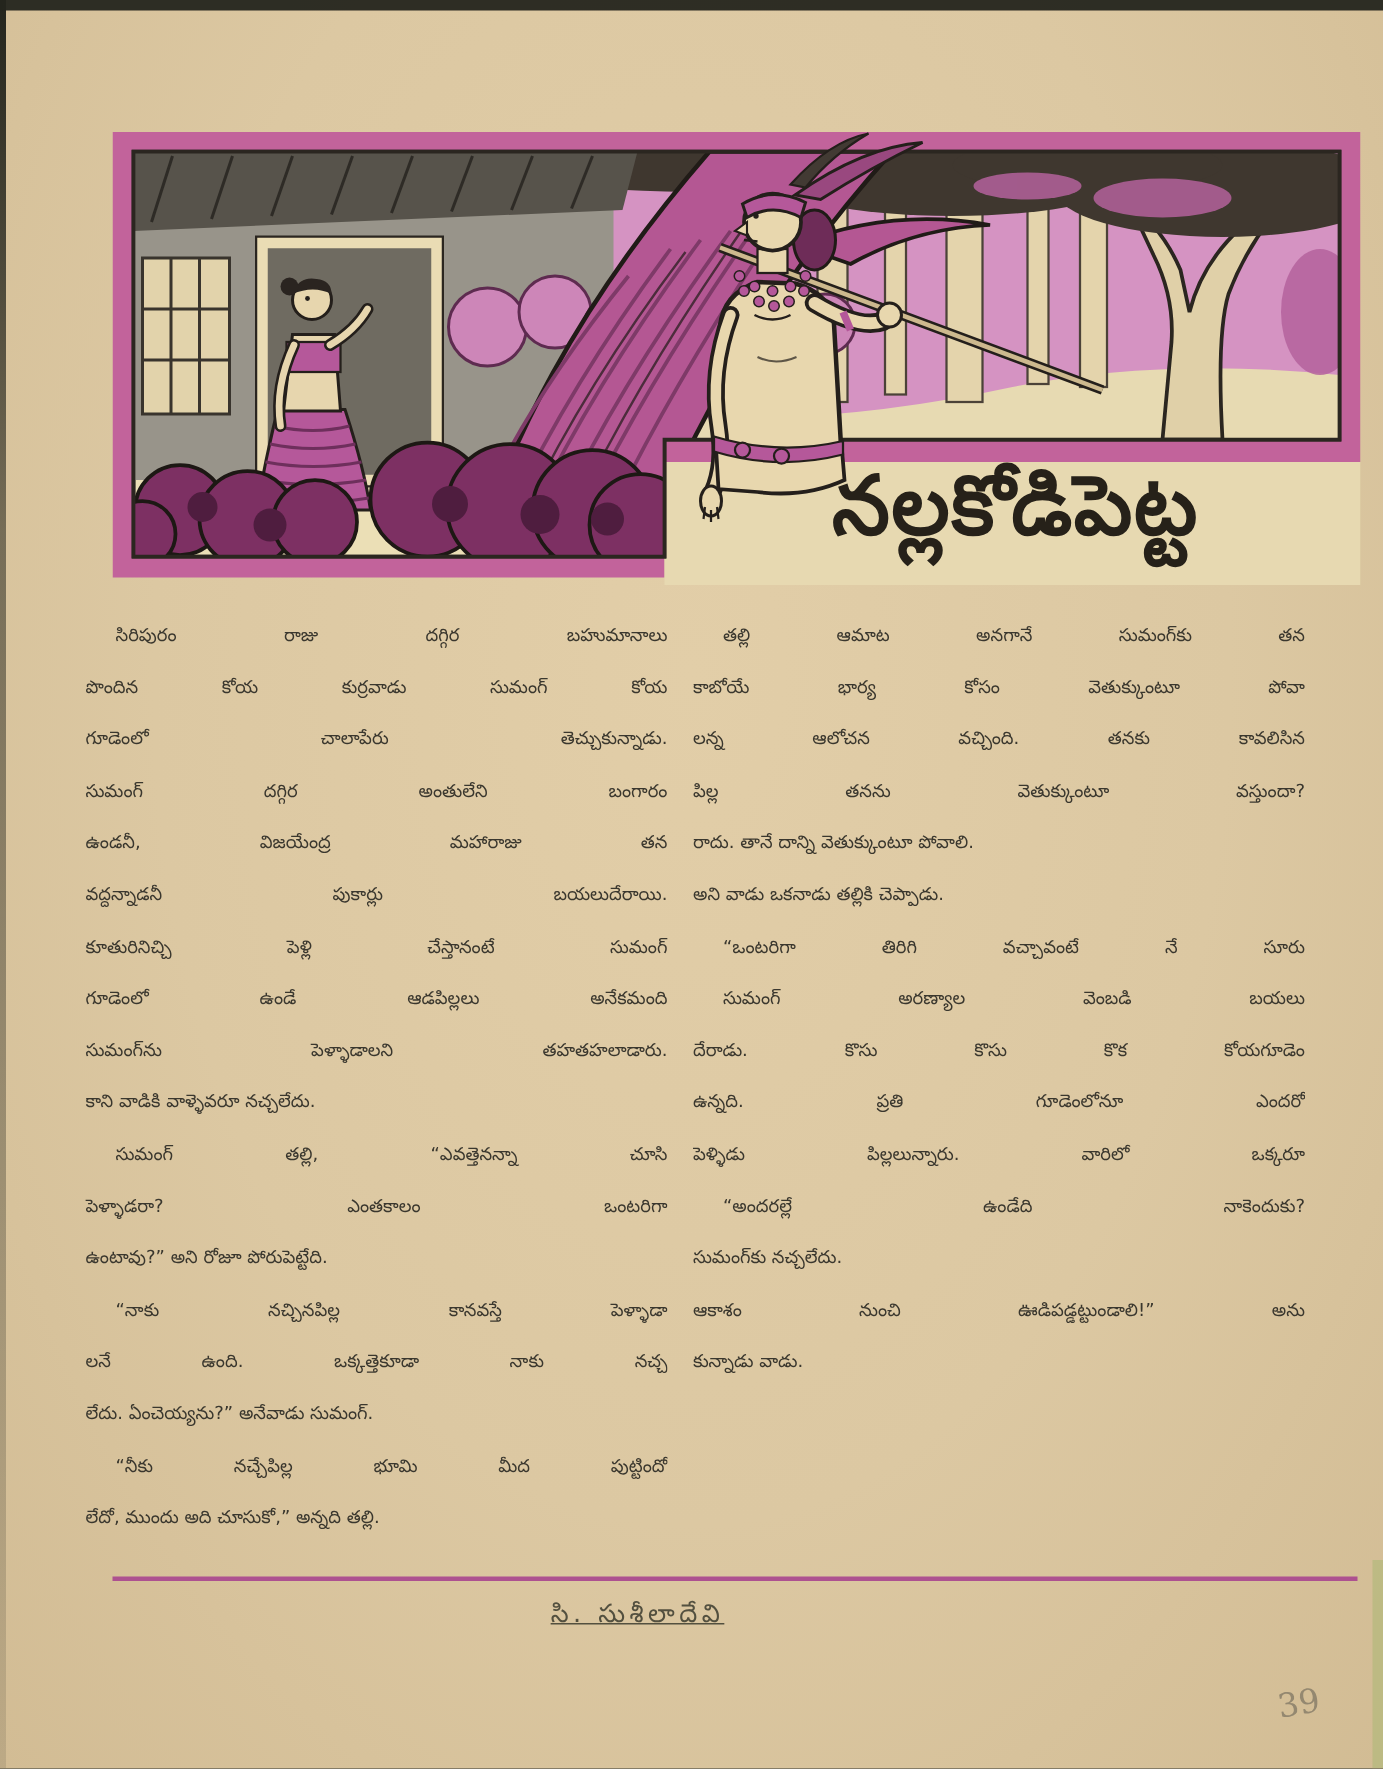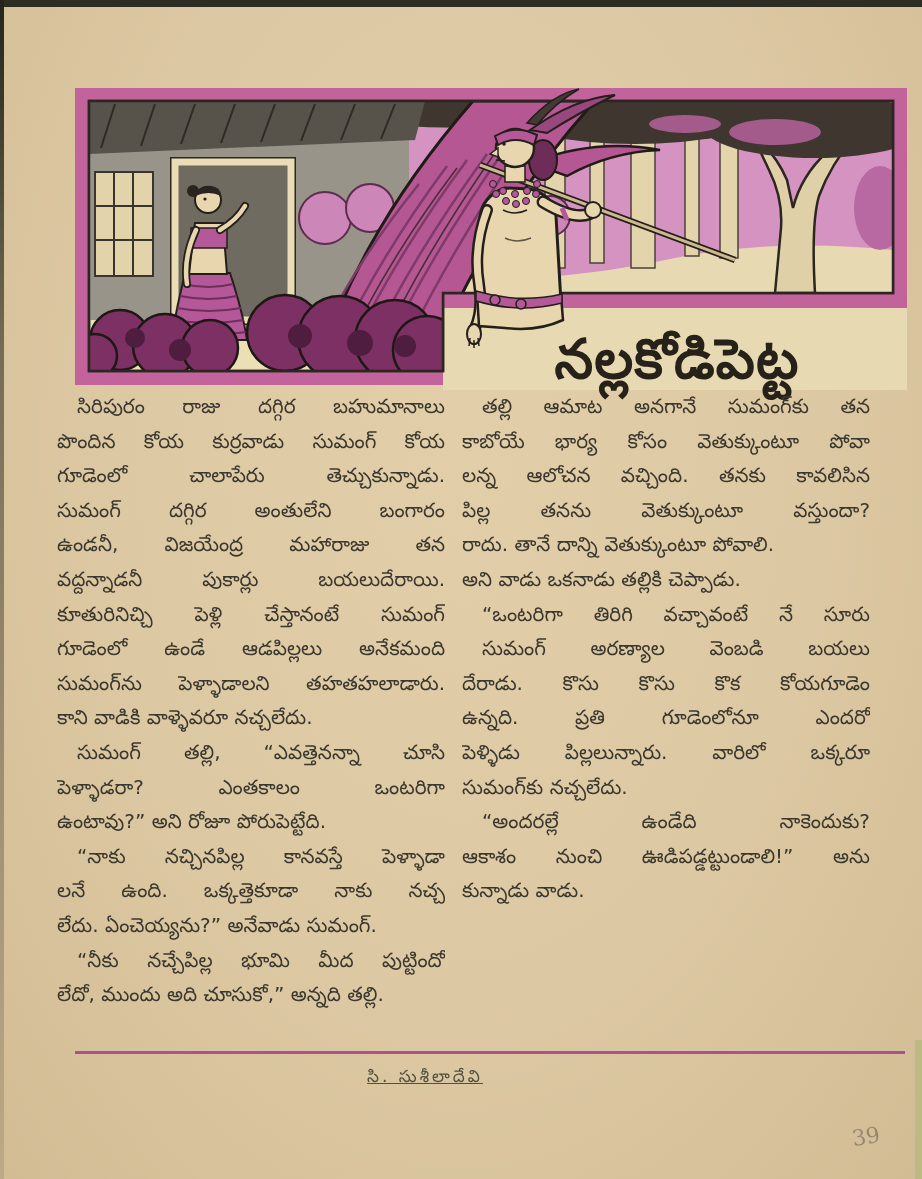--- a/index.html
+++ b/index.html
@@ -11,24 +11,23 @@
   .edge-top{position:absolute;left:0;top:0;width:922px;height:7px;background:#24251d;opacity:.95;}
   .edge-left{position:absolute;left:0;top:0;width:4px;height:1179px;
     background:linear-gradient(to bottom,#24251d 0%,rgba(36,37,29,.55) 30%,rgba(36,37,29,.12) 100%);}
   .edge-right-green{position:absolute;right:0;top:1040px;width:7px;height:139px;background:#b9ba80;opacity:.85;}
   .illu-wrap{position:absolute;left:75px;top:88px;width:832px;height:302px;}
   .title-box{
     position:absolute;left:448px;top:300px;width:458px;height:88px;
     display:flex;align-items:center;justify-content:center;
     font-size:55px;font-weight:bold;color:#262119;letter-spacing:1px;
     font-family:Liberation Sans, sans-serif;
-    margin-top:22px;
   }
-  .col{position:absolute;top:389px;height:626px;overflow:hidden;
-    font-size:20px;line-height:34.6px;color:#3a372e;}
+  .col{position:absolute;top:406px;height:626px;overflow:hidden;
+    font-size:12px;line-height:34.6px;color:#3a372e;}
   .col-left{left:57px;width:388px;}
   .col-right{left:462px;width:408px;}
   .tl{text-align:justify;text-align-last:justify;}
   .tl.e{text-align-last:left;}
   .tl.p{text-indent:20px;}
   .footer-rule{position:absolute;left:75px;top:1051px;width:830px;height:3px;background:#ad5190;}
   .author{position:absolute;left:55px;top:1066px;width:740px;text-align:center;
     font-size:17px;letter-spacing:3px;color:#53503f;text-decoration:underline;}
   .page-number{position:absolute;left:852px;top:1124px;font-size:22px;color:#857b67;
     font-family:"DejaVu Serif", serif;transform:rotate(-10deg);opacity:.8;}
@@ -255,22 +254,22 @@
       <div class="tl">కాబోయే భార్య కోసం వెతుక్కుంటూ పోవా</div>
       <div class="tl">లన్న ఆలోచన వచ్చింది. తనకు కావలిసిన</div>
       <div class="tl">పిల్ల తనను వెతుక్కుంటూ వస్తుందా?</div>
       <div class="tl e">రాదు. తానే దాన్ని వెతుక్కుంటూ పోవాలి.</div>
       <div class="tl e">అని వాడు ఒకనాడు తల్లికి చెప్పాడు.</div>
       <div class="tl p">“ఒంటరిగా తిరిగి వచ్చావంటే నే సూరు</div>
       <div class="tl p">సుమంగ్ అరణ్యాల వెంబడి బయలు</div>
       <div class="tl">దేరాడు. కొసు కొసు కొక కోయగూడెం</div>
       <div class="tl">ఉన్నది. ప్రతి గూడెంలోనూ ఎందరో</div>
       <div class="tl">పెళ్ళిడు పిల్లలున్నారు. వారిలో ఒక్కరూ</div>
+      <div class="tl p">“అందరల్లే ఉండేది నాకెందుకు?</div>
       <div class="tl e">సుమంగ్‌కు నచ్చలేదు.</div>
-      <div class="tl p">“అందరల్లే ఉండేది నాకెందుకు?</div>
       <div class="tl">ఆకాశం నుంచి ఊడిపడ్డట్టుండాలి!” అను</div>
       <div class="tl e">కున్నాడు వాడు.</div>
     </div>
 
   <div class="footer-rule"></div>
   <div class="author">సి. సుశీలాదేవి</div>
   <div class="page-number">39</div>
 
 </div>
 

